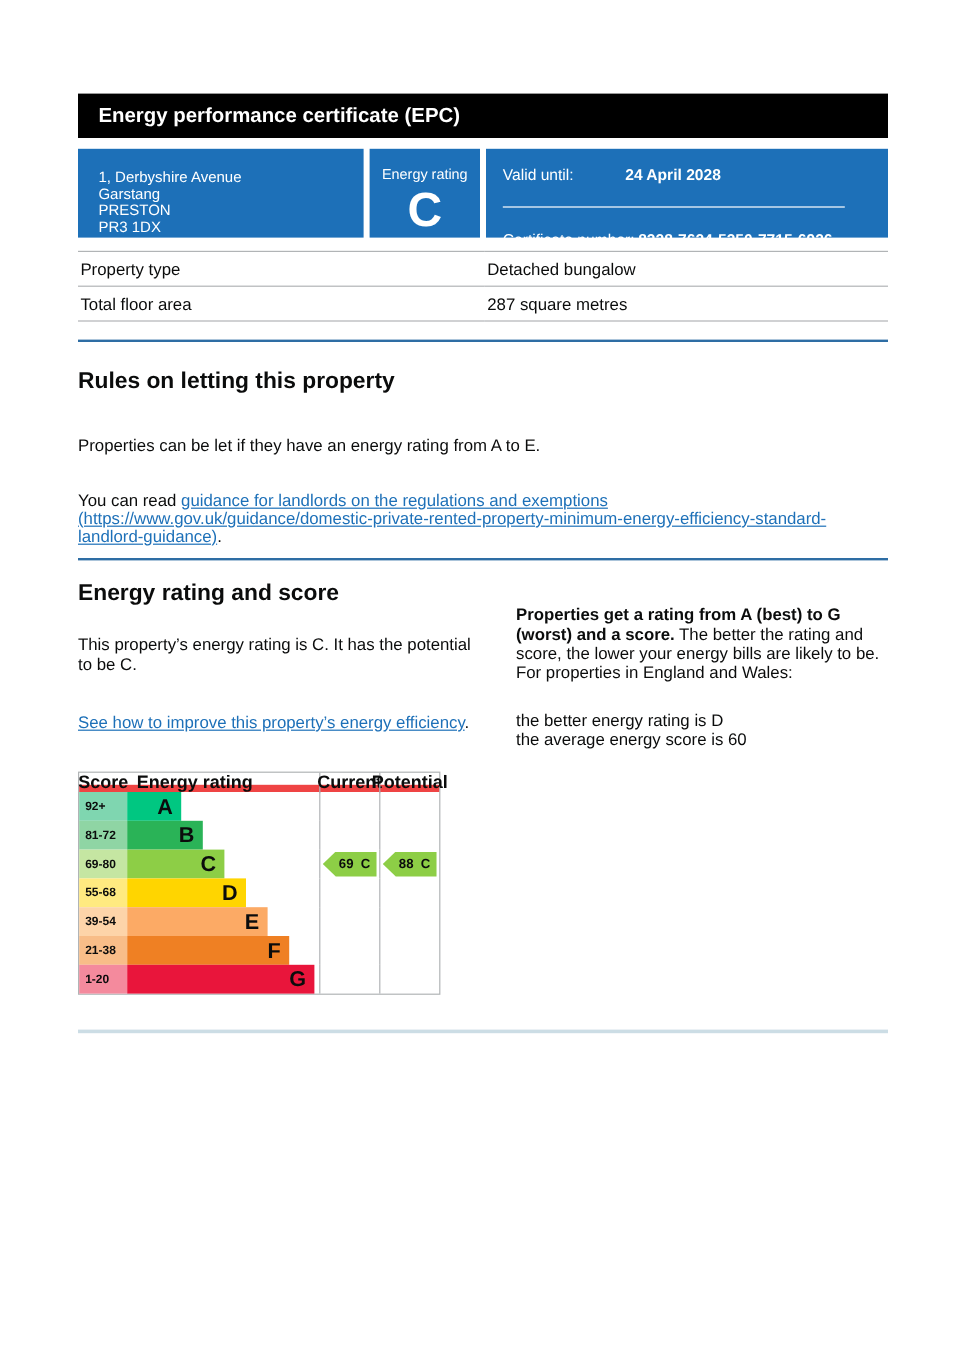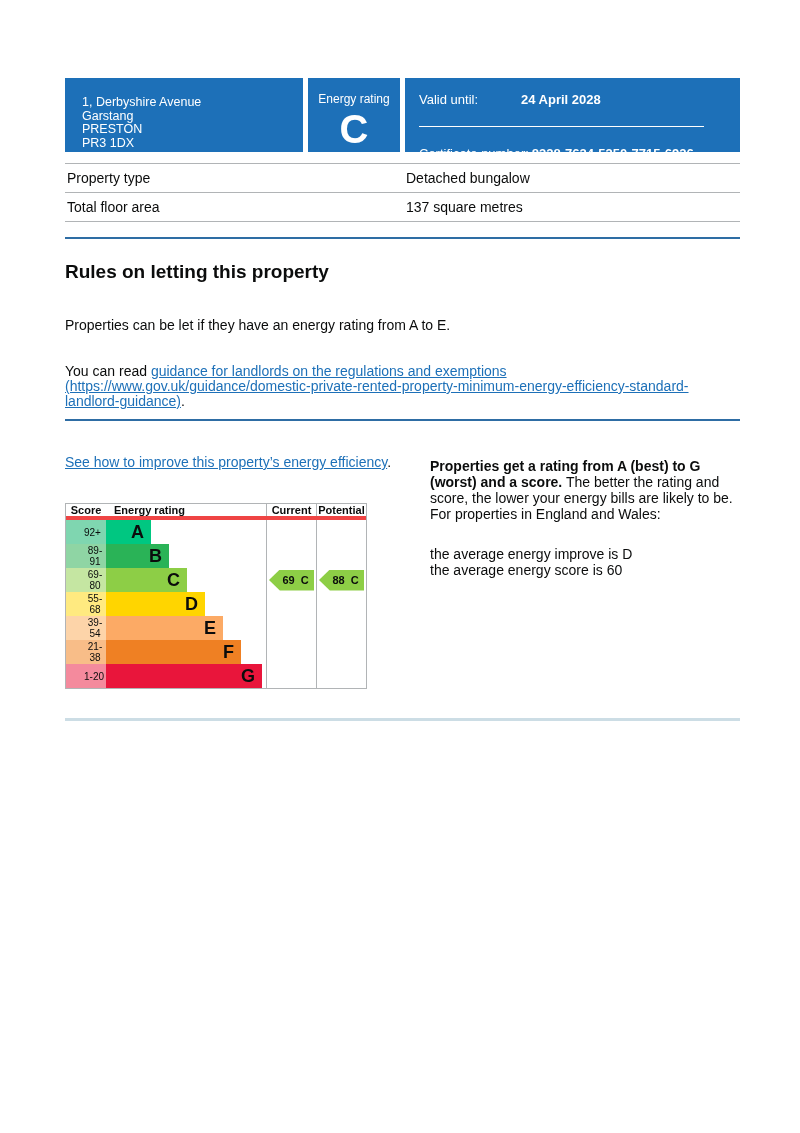--- a/index.html
+++ b/index.html
@@ -50,41 +50,42 @@
   .p-rating-intro { margin-top:23px; }
   .p-improve { margin-top:33px; }
   .p-graph-caption { margin-top:14px; }
   .p-explain { margin-top:37px; }
   .p-engwales { }
   .p-averages { margin-top:24px; }
 
   
   .epc { width:302px; border:1px solid #b1b4b6; margin-top:33px; background:#ffffff; }
   .epc-header { display:grid; grid-template-columns:40px 160px 50px 50px; height:16px;
-                border-bottom:4px solid #ef4444; font-size:11px; font-weight:bold; }
+                border-bottom:6px solid #ef4444; font-size:15px; font-weight:bold; }
   .epc-header .hc { display:flex; align-items:center; }
   .epc-header .hc.center { justify-content:center; }
   .epc-header .hc.pad { padding-left:8px; }
   .epc-header .hc.vline { border-left:1px solid #b1b4b6; }
   .epc-row { display:grid; grid-template-columns:40px 160px 50px 50px; height:24px; }
-  .epc-score { display:flex; align-items:center; padding-left:18px; font-size:10px; font-weight:normal;text-align:center; }
+  .epc-score { display:flex; align-items:center; padding-left:5px; font-size:10px; font-weight:bold; }
   .epc-barcell { position:relative; }
   .epc-bar { height:24px; display:flex; align-items:center; justify-content:flex-end; }
   .epc-letter { font-size:18px; font-weight:bold; line-height:18px; padding-right:7px; }
   .epc-cell { border-left:1px solid #b1b4b6; display:flex; align-items:center; justify-content:center; }
   .epc-arrow { width:45px; height:21px; display:flex; align-items:center; justify-content:center;
                gap:6px; font-size:11px; font-weight:bold; padding-left:8px;
                clip-path:polygon(0 50%, 24% 0, 100% 0, 100% 100%, 24% 100%); }
 </style>
 </head>
 <body>
 
 <div class="page">
   <div class="content">
 
+    <div class="title-bar">Energy performance certificate (EPC)</div>
 
     <div class="banner">
       <div class="box box-address">
         <div>1, Derbyshire Avenue</div>
         <div>Garstang</div>
         <div>PRESTON</div>
         <div>PR3 1DX</div>
       </div>
       <div class="box box-rating">
         <div>Energy rating</div>
@@ -102,37 +103,39 @@
     </div>
 
     <table class="facts">
       <tbody>
           <tr>
         <td class="flabel">Property type</td>
         <td>Detached bungalow</td>
       </tr>
       <tr>
         <td class="flabel">Total floor area</td>
-        <td>137 square metres</td>
+        <td>287 square metres</td>
       </tr>
     </tbody>
       </table>
 
     <hr class="hr-blue">
 
     <h2 class="h2-rules">Rules on letting this property</h2>
     <p class="p-rules1">Properties can be let if they have an energy rating from A to E.</p>
     <p class="p-rules2">
       <span>You can read </span><a href="#"><span>guidance for landlords on the regulations and exemptions</span><br><span>(https://www.gov.uk/guidance/domestic-private-rented-property-minimum-energy-efficiency-standard-landlord-guidance)</span></a><span>.</span>
     </p>
 
     <hr class="hr-blue2">
 
     <div class="two-col">
       <div class="col-left">
+        <h2 class="h2-rating">Energy rating and score</h2>
+        <p class="p-rating-intro">This property’s energy rating is C. It has the potential to be C.</p>
         <p class="p-improve">
           <a href="#">See how to improve this property’s energy efficiency</a><span>.</span>
         </p>
 
         <div class="epc">
           <div class="epc-header">
             <div class="hc center">Score</div>
             <div class="hc pad">Energy rating</div>
             <div class="hc center vline">Current</div>
             <div class="hc center vline">Potential</div>
@@ -142,21 +145,21 @@
                 <div class="epc-score" style="background: rgb(127, 214, 176);">92+</div>
                 <div class="epc-barcell">
                   <div class="epc-bar" style="width: 45px; background: rgb(0, 199, 129);">
                     <span class="epc-letter">A</span>
                   </div>
                 </div>
                 <div class="epc-cell"></div>
                 <div class="epc-cell"></div>
               </div>
               <div class="epc-row">
-                <div class="epc-score" style="background: rgb(143, 213, 164);">89-91</div>
+                <div class="epc-score" style="background: rgb(143, 213, 164);">81-72</div>
                 <div class="epc-barcell">
                   <div class="epc-bar" style="width: 63px; background: rgb(42, 179, 87);">
                     <span class="epc-letter">B</span>
                   </div>
                 </div>
                 <div class="epc-cell"></div>
                 <div class="epc-cell"></div>
               </div>
               <div class="epc-row">
                 <div class="epc-score" style="background: rgb(197, 230, 162);">69-80</div>
@@ -221,21 +224,21 @@
             </div>
         </div>
       </div>
 
       <div class="col-right">
         <p class="p-explain">
           <strong>Properties get a rating from A (best) to G (worst) and a score.</strong><span> The better the rating and score, the lower your energy bills are likely to be.</span>
         </p>
         <p class="p-engwales">For properties in England and Wales:</p>
         <p class="p-averages">
-          <span>the average energy improve is D</span><br>
+          <span>the better energy rating is D</span><br>
           <span>the average energy score is 60</span>
         </p>
       </div>
     </div>
 
     <hr class="hr-light">
 
   </div>
 </div>
 

